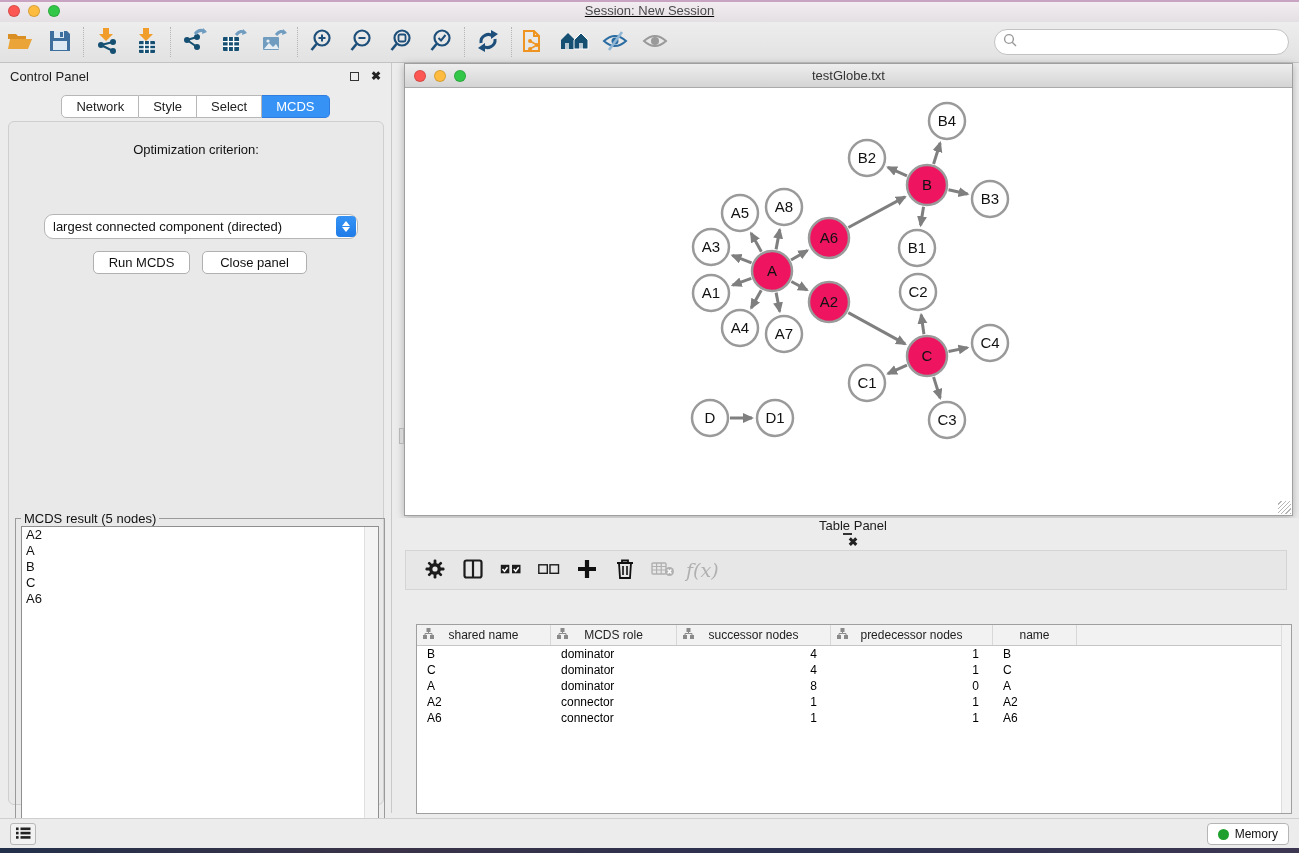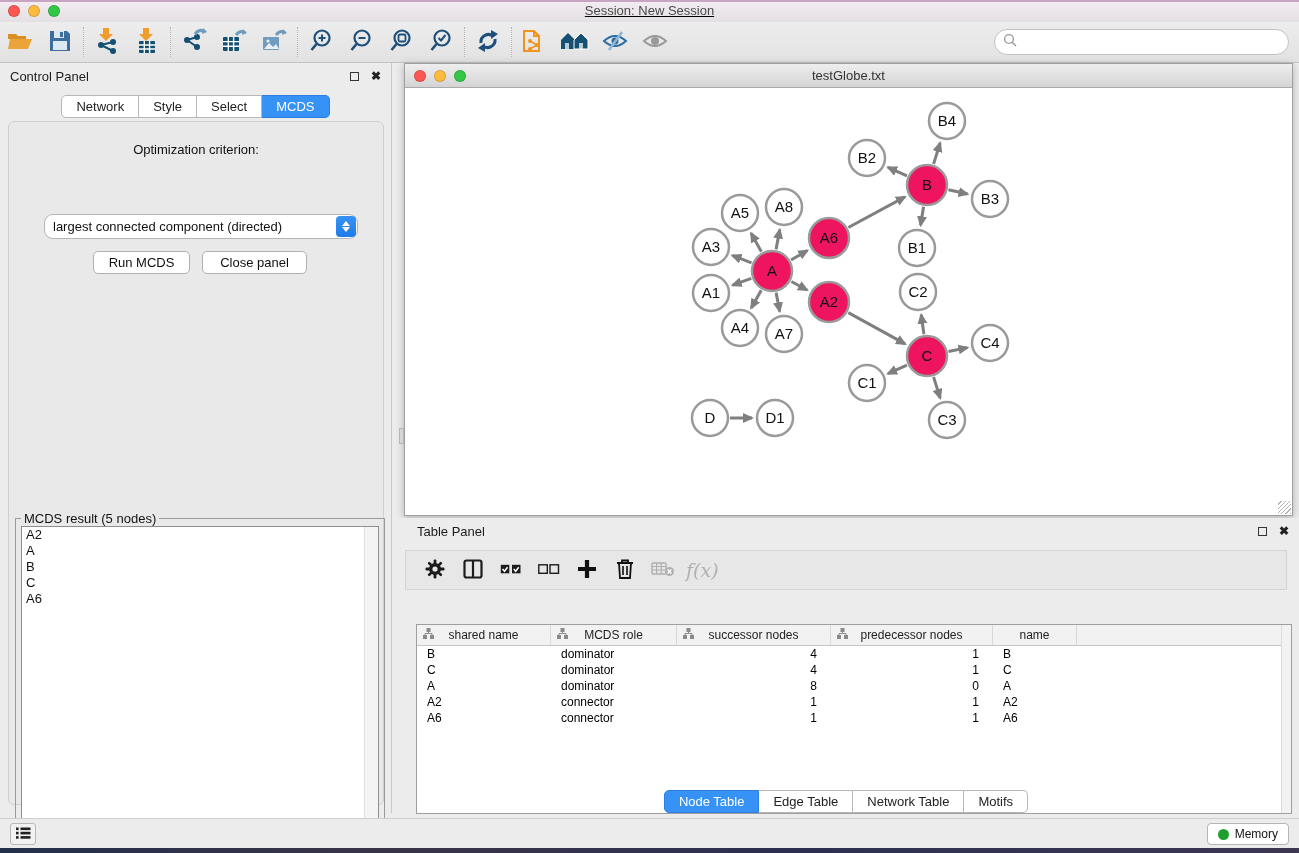--- a/index.html
+++ b/index.html
@@ -445,21 +445,21 @@
             <text x="369" y="334" text-anchor="middle" font-size="15" fill="#111" font-family="&quot;Liberation Sans&quot;, sans-serif">D1</text>
           </g>
         </g>
     </svg>
   </div>
   <div id="resize-grip" class="abs"></div>
 </div>
 <div id="split-handle" class="abs"></div>
 
 <div id="table-panel" class="abs">
-  <div class="panel-head" style="padding-left:24px;">
+  <div class="panel-head" style="padding-left:24px;flex-direction:column;">
     <span class="ptitle">Table Panel</span>
     <span class="float-icon"></span>
     <span class="close-icon">✖</span>
   </div>
   <div id="tp-toolbar" class="abs">
     <button class="tp-btn">
       <span>
         <svg width="20" height="20" viewBox="0 0 20 20">
             <g fill="#1c1c1c">
               <rect x="8.6" y="0.5" width="2.8" height="19" rx="1.2"></rect>
@@ -609,26 +609,20 @@
         <div class="trow">
           <div class="td" style="width: 134px;">A6</div>
           <div class="td" style="width: 126px;">connector</div>
           <div class="td num" style="width: 154px;">1</div>
           <div class="td num" style="width: 162px;">1</div>
           <div class="td" style="width: 84px;">A6</div>
         </div>
       </div>
     <div id="tbl-scroll"></div>
   </div>
-  <div class="bottom-tabs seg-row" id="tp-tabs" style="margin-top:0;">
-      <button class="seg selected">Node Table</button>
-      <button class="seg">Edge Table</button>
-      <button class="seg">Network Table</button>
-      <button class="seg">Motifs</button>
-    </div>
 </div>
 
 <div id="statusbar" class="abs">
   <button id="list-btn" class="abs">
     <span>
       <svg width="16" height="14" viewBox="0 0 16 14">
           <g fill="#222">
             <rect x="1" y="1.5" width="2.6" height="2.6"></rect>
             <rect x="5.5" y="1.5" width="10" height="2.6"></rect>
             <rect x="1" y="5.8" width="2.6" height="2.6"></rect>

